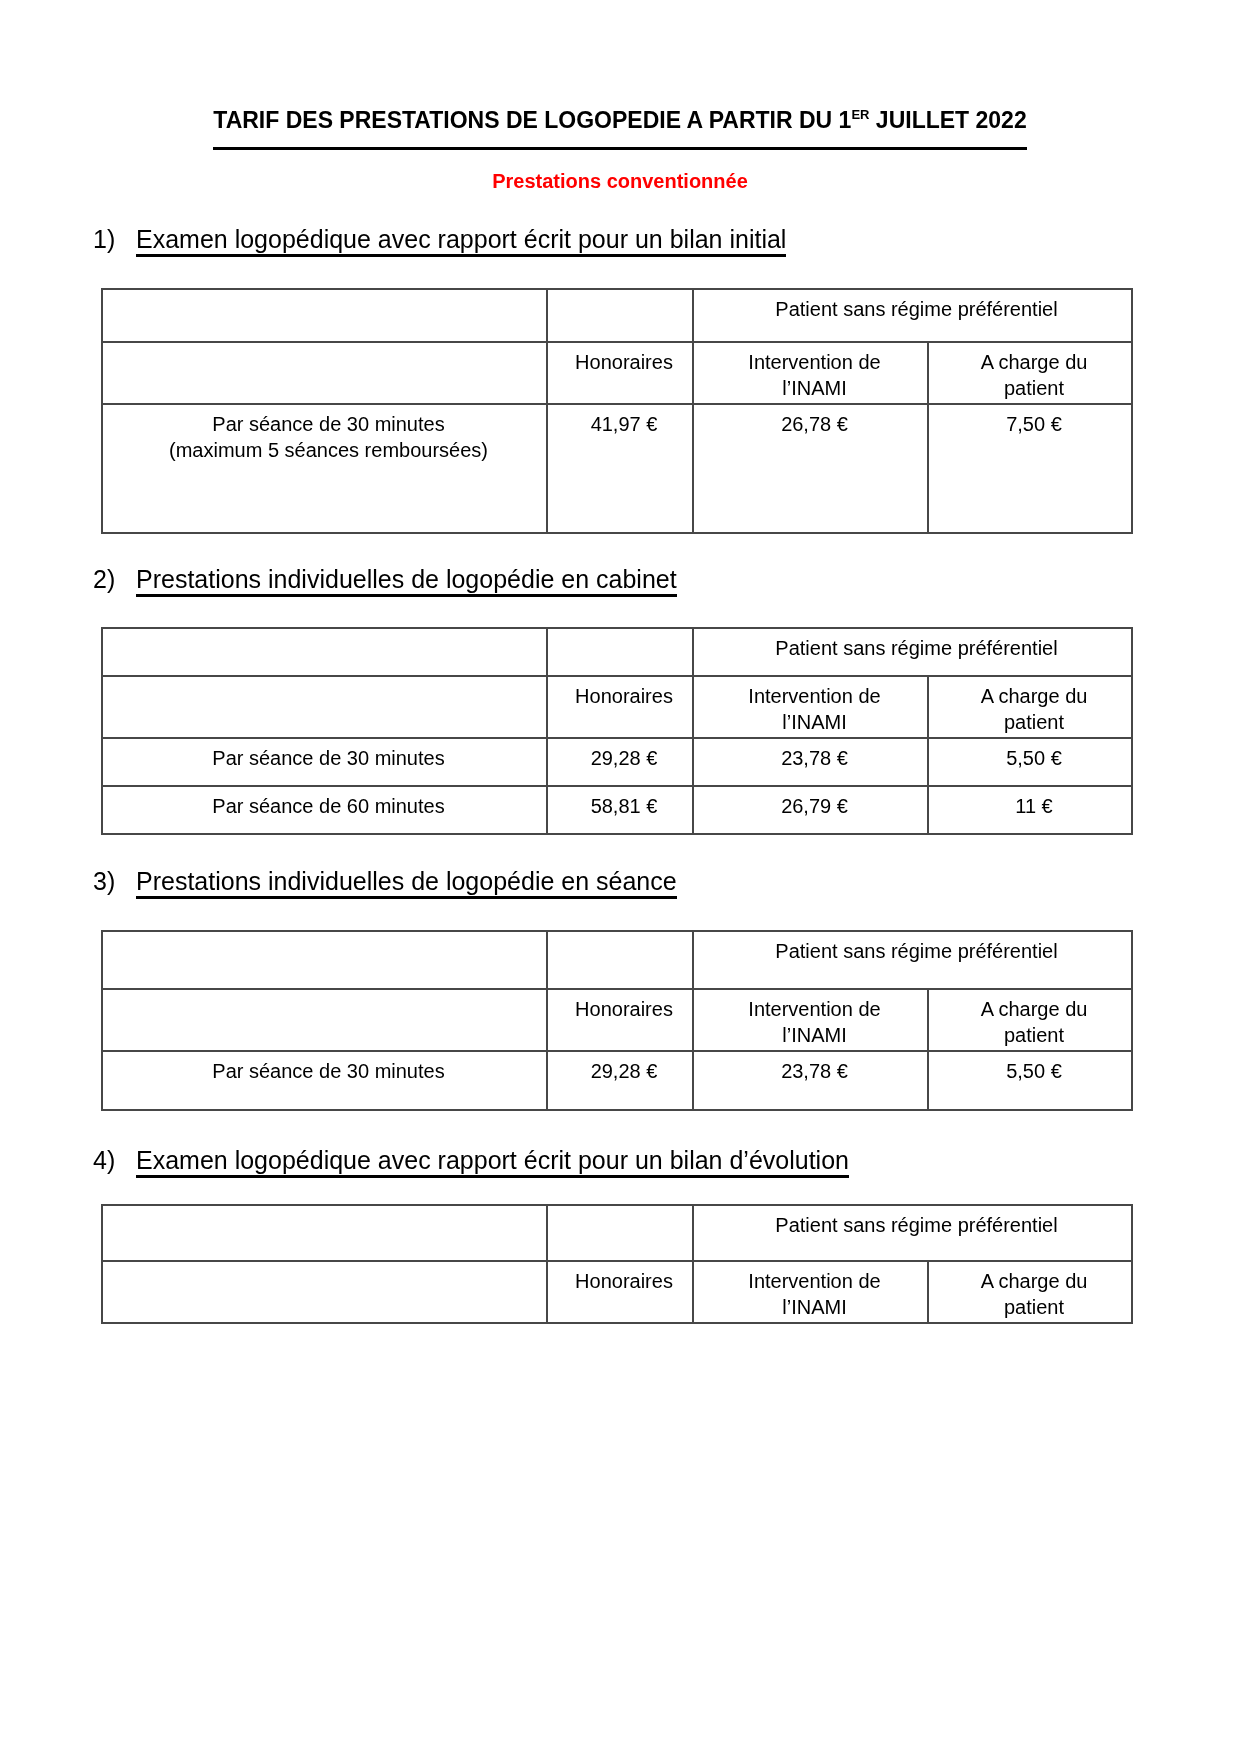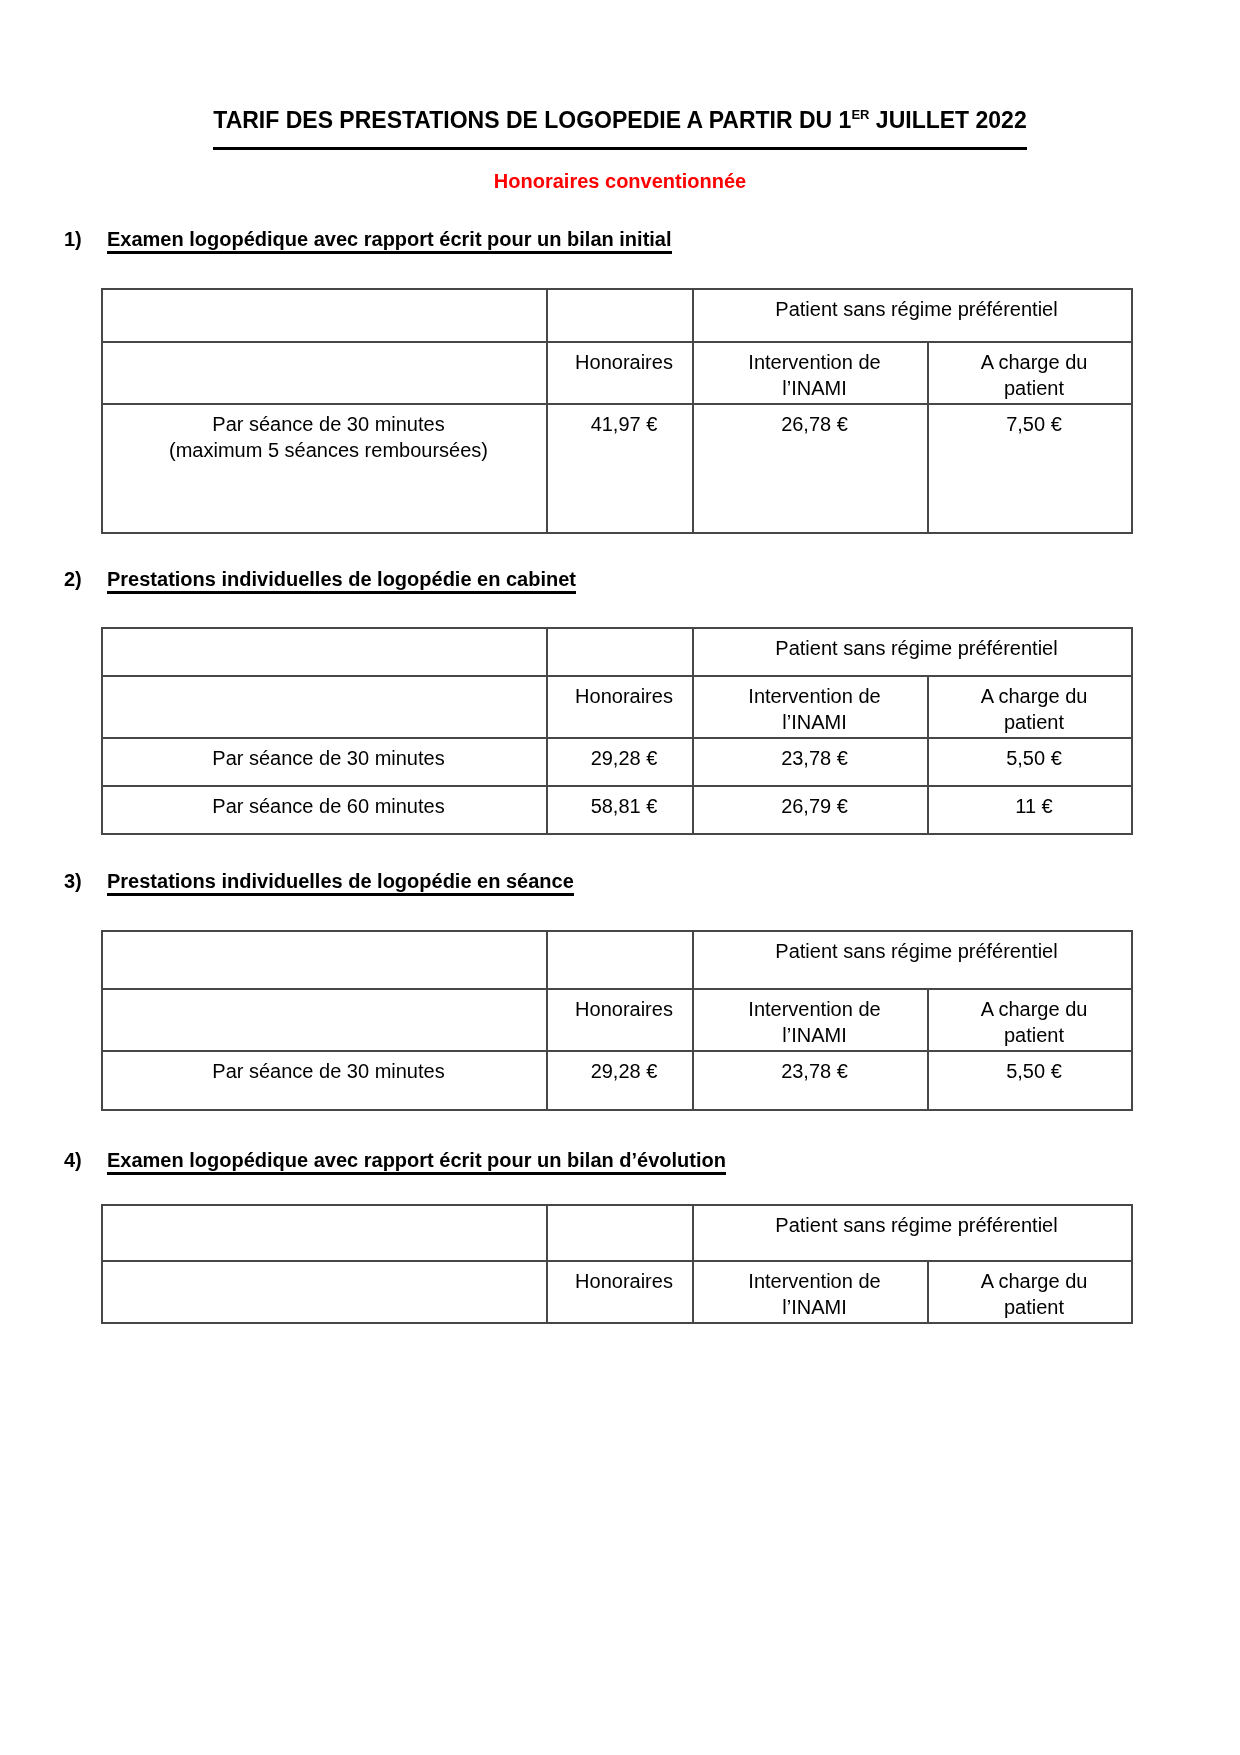--- a/index.html
+++ b/index.html
@@ -23,22 +23,22 @@
   .doc-subtitle {
     margin-top: 33px;
     text-align: center;
     font-size: 20px; font-weight: bold;
     line-height: 26px;
     color: #FF0000;
   }
 
   .heading {
     margin-top: 32px;
-    margin-left: 64px;
-    font-size: 20px; font-weight: bold;
+    margin-left: 93px;
+    font-size: 25px; font-weight: normal;
     line-height: 27px;
     height: 30px;
   }
   .heading .hnum { display: inline-block; width: 43px; }
   .heading .htext { border-bottom: 3px solid #000; padding-bottom: 1px; }
   .heading-3 { margin-top: 33px; }
   .heading-4 { margin-top: 36px; }
 
   table.tariff {
     border-collapse: collapse;
@@ -74,21 +74,21 @@
 </style>
 </head>
 <body>
 
 <div class="page">
 
   <div class="doc-title">
     <span class="title-line"><span>TARIF DES PRESTATIONS DE LOGOPEDIE A PARTIR DU 1</span><sup>ER</sup><span> JUILLET 2022</span></span>
   </div>
 
-  <div class="doc-subtitle">Honoraires conventionnée</div>
+  <div class="doc-subtitle">Prestations conventionnée</div>
 
   <div class="heading">
     <span class="hnum">1)</span><span class="htext">Examen logopédique avec rapport écrit pour un bilan initial</span>
   </div>
   <table class="tariff" id="t1">
     <colgroup>
         <col class="col-label">
         <col class="col-hono">
         <col class="col-inami">
         <col class="col-patient">

